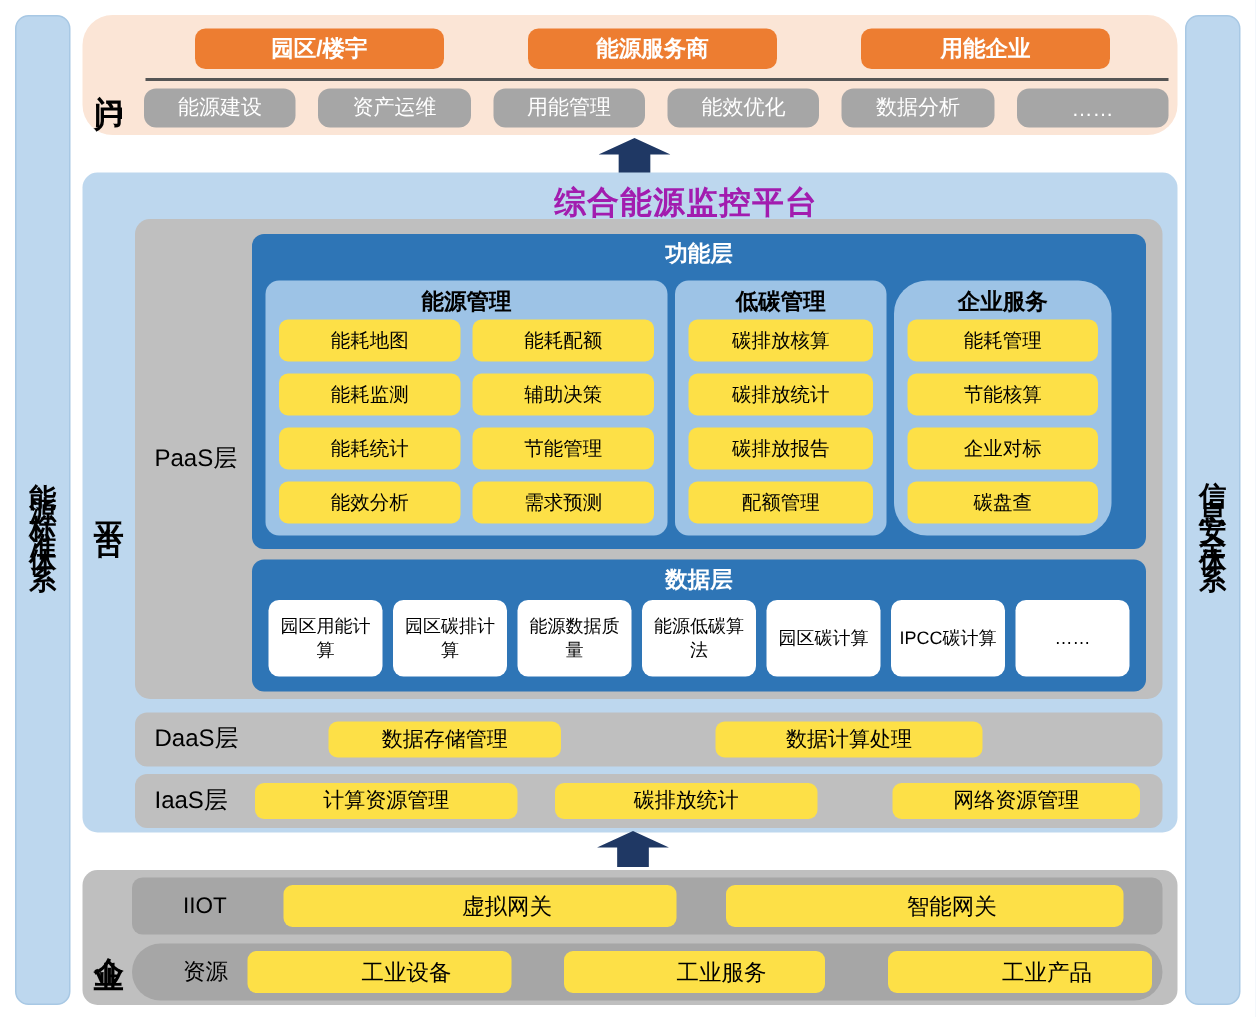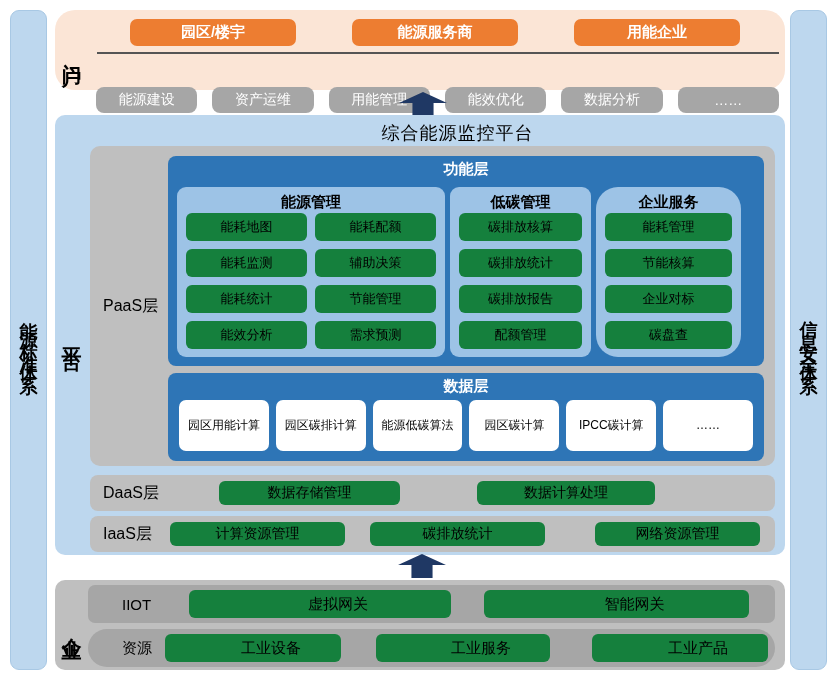--- a/index.html
+++ b/index.html
@@ -36,38 +36,38 @@
     background:#FBE5D6; border-radius:20px;
   }
   .orange-row {
     position:absolute; left:75px; top:9px; width:610px; height:27px;
     display:flex; justify-content:space-between;
   }
   .btn-orange { width:166px; background:#ED7D31; color:#fff; font-weight:bold; font-size:15px; border-radius:7px; }
   .portal-divider { position:absolute; left:42px; top:42px; width:682px; height:2px; background:#555555; }
   .gray-row {
     position:absolute; left:41px; top:49px; right:6px; height:26px;
-    display:flex; gap:15px;margin-top:28px;
+    display:flex; gap:15px;
   }
   .btn-gray { flex:1; background:#A6A6A6; color:#fff; font-size:14px; border-radius:8px; }
   
   .arrow {
     position:absolute; width:48px; height:24px; background:#1F3864;
     clip-path:polygon(50% 0, 100% 46%, 72% 46%, 72% 100%, 28% 100%, 28% 46%, 0 46%);
   }
   .arrow1 { left:399px; top:92px; }
   .arrow2 { left:398px; top:554px; }
   
   .platform {
     position:absolute; left:55px; top:115px; width:730px; height:440px;
     background:#BDD7EE; border-radius:10px;
   }
   .platform-title {
     position:absolute; left:75px; right:0; top:6px; text-align:center;
-    color:#000000; font-weight:normal; font-size:18px; letter-spacing:1px;
+    color:#a21caf; font-weight:bold; font-size:21px; letter-spacing:1px;
   }
   .paas {
     position:absolute; left:35px; top:31px; width:685px; height:320px;
     background:#BFBFBF; border-radius:10px;
   }
   .layer-label { color:#000; font-size:16px; white-space:nowrap; }
   .paas-label { position:absolute; left:13px; top:50%; transform:translateY(-50%); }
   .func-box {
     position:absolute; left:78px; top:10px; width:596px; height:210px;
     background:#2E75B6; border-radius:8px;
@@ -78,41 +78,41 @@
   }
   .groups { position:absolute; left:9px; right:9px; top:31px; bottom:9px; display:flex; gap:5px; }
   .group {
     background:#9DC3E6; border-radius:9px; padding:3px 9px 8px;
     display:flex; flex-direction:column; box-sizing:border-box;
   }
   .group-title { text-align:center; font-weight:bold; font-size:15px; height:23px; line-height:23px; }
   .group-items { flex:1; display:grid; gap:8px; }
   .g1 { width:268px; } .g1 .group-items { grid-template-columns:1fr 1fr; }
   .g2 { width:141px; } .g3 { width:145px;border-radius:22px; }
-  .btn-white { background:#15803d; color:#000; font-size:13px; border-radius:6px; }
+  .btn-white { background:#fde047; color:#000; font-size:13px; border-radius:6px; }
   .data-box {
     position:absolute; left:78px; top:227px; width:596px; height:88px;
     background:#2E75B6; border-radius:8px;
   }
   .data-row { position:absolute; left:11px; right:11px; top:27px; bottom:10px; display:flex; gap:7px; }
   .data-chip {
     flex:1; background:#fff; border-radius:7px;
     display:flex; align-items:center; justify-content:center;
     text-align:center; font-size:12px; line-height:1.3; padding:0 4px;
   }
   
   .hbar {
     position:absolute; left:35px; width:685px; height:36px;
     background:#BFBFBF; border-radius:8px;
   }
   .daas { top:360px; }
   .iaas { top:401px; }
   .hbar .layer-label { position:absolute; left:13px; top:50%; transform:translateY(-50%); }
   .hbar .btn-white { position:absolute; top:6px; height:24px; font-size:14px; }
-  .daas-b1 { left:129px; width:181px; }
+  .daas-b1 { left:129px; width:155px; }
   .daas-b2 { left:387px; width:178px; }
   .iaas-b1 { left:80px;  width:175px; }
   .iaas-b2 { left:280px; width:175px; }
   .iaas-b3 { left:505px; width:165px; }
   
   .enterprise {
     position:absolute; left:55px; top:580px; width:730px; height:90px;
     background:#BFBFBF; border-radius:10px;
   }
   .ent-row {
@@ -203,20 +203,21 @@
             </div>
           </div>
         </div>
       </div>
 
       <div class="data-box">
         <div class="box-title">数据层</div>
         <div class="data-row">
           <div class="data-chip">园区用能计算</div>
           <div class="data-chip">园区碳排计算</div>
+          <div class="data-chip">能源数据质量</div>
           <div class="data-chip">能源低碳算法</div>
           <div class="data-chip">园区碳计算</div>
           <div class="data-chip">IPCC碳计算</div>
           <div class="data-chip">……</div>
         </div>
       </div>
     </div>
 
     <div class="hbar daas">
       <span class="layer-label">DaaS层</span>

